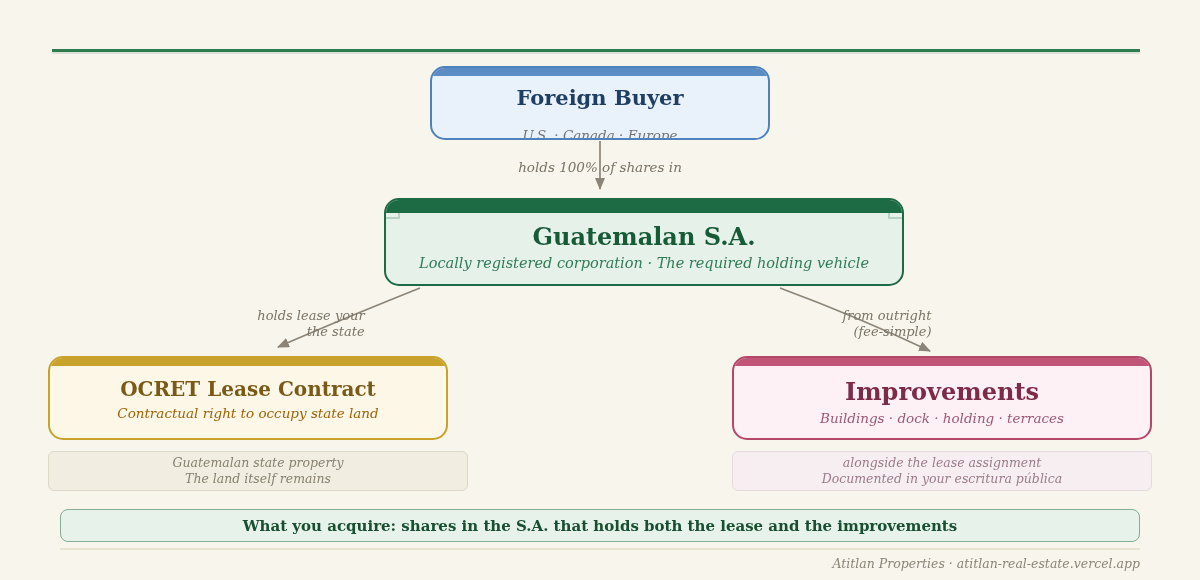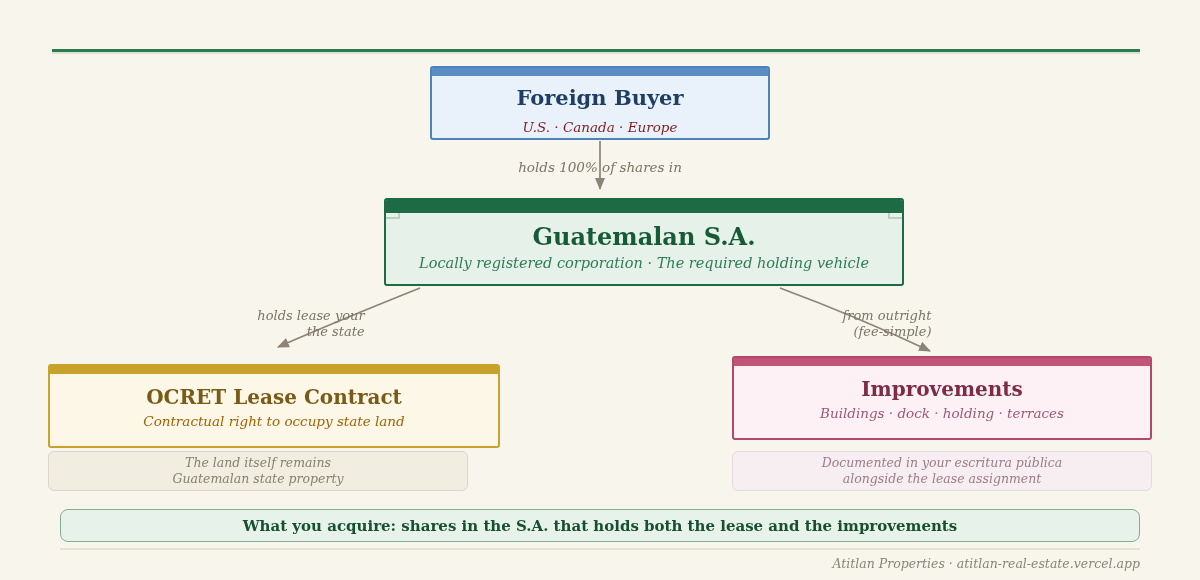--- a/index.html
+++ b/index.html
@@ -17,62 +17,62 @@
     left: 52px; top: 49px; width: 1088px; height: 3px;
     background: #2d7b4f;
     box-shadow: 0 2px 0 rgba(45,123,79,0.15);
   }
 
   
   svg.connectors { left: 0; top: 0; width: 1200px; height: 580px; }
 
   
   .node {
-    border-radius: 3px;
+    border-radius: 15px;
     display: flex; flex-direction: column; align-items: center;
     text-align: center;
     overflow: hidden;
   }
   .node .bar { width: 100%; flex: 0 0 auto; }
   .node .title { font-weight: bold; }
   .node .subtitle { font-style: italic; }
 
   .node-buyer {
     left: 430px; top: 66px; width: 340px; height: 74px;
     background: #e9f1fb; border: 2px solid #4d82bd;
   }
   .node-buyer .bar { height: 8px; background: #5b8dc4; }
   .node-buyer .title { margin-top: 9px; font-size: 21px; color: #1e3f63; }
-  .node-buyer .subtitle { margin-top: 9px; font-size: 13.5px; color: #7f1d1d; }
+  .node-buyer .subtitle { margin-top: 17px; font-size: 13.5px; color: #737373; }
 
   .node-sa {
     left: 340px; top: 198px; width: 520px; height: 88px;
     background: #e6f1ea; border: 2px solid #1d6b44; margin-left: 44px;
   }
   .node-sa .bar { height: 13px; background: #1d6b44; }
   .node-sa .title { margin-top: 9px; font-size: 24px; color: #165a36; }
   .node-sa .subtitle { margin-top: 4px; font-size: 14.5px; color: #2f7c55; }
   .node-sa .tick { position: absolute; top: 13px; width: 14px; height: 6px; }
   .node-sa .tick-left  { left: 0;  border-right: 2px solid #b7d3c3; border-bottom: 2px solid #b7d3c3; }
   .node-sa .tick-right { right: 0; border-left:  2px solid #b7d3c3; border-bottom: 2px solid #b7d3c3; }
 
   .node-lease {
-    left: 48px; top: 364px; width: 452px; height: 84px;
+    left: 48px; top: 356px; width: 400px; height: 84px;
     background: #fcf7e7; border: 2px solid #c9a22c;
   }
   .node-lease .bar { height: 8px; background: #c9a22c; }
   .node-lease .title { margin-top: 11px; font-size: 20px; color: #7a5a17; }
   .node-lease .subtitle { margin-top: 4px; font-size: 13.5px; color: #a16207; }
 
   .node-improvements {
     left: 732px; top: 356px; width: 420px; height: 84px;
     background: #fdf1f5; border: 2px solid #b4486b;
   }
   .node-improvements .bar { height: 8px; background: #c05577; }
-  .node-improvements .title { margin-top: 11px; font-size: 20px; color: #7d2b47; }
+  .node-improvements .title { margin-top: 11px; font-size: 24px; color: #7d2b47; }
   .node-improvements .subtitle { margin-top: 4px; font-size: 13.5px; color: #9c5873; }
 
   
   .edge-label {
     font-style: italic; color: #7b7466; text-align: right;
     transform: translateX(-50%); white-space: nowrap;
   }
   .edge-label-shares { left: 600px; top: 159px; font-size: 13.5px; }
   .edge-label-lease  { left: 311px; top: 308px; font-size: 13px; line-height: 16px; }
   .edge-label-owns   { left: 887px; top: 308px; font-size: 13px; line-height: 16px; }
@@ -155,27 +155,27 @@
   <div class="subtitle">Contractual right to occupy state land</div>
 </div>
 
 <div class="abs node node-improvements">
   <div class="bar"></div>
   <div class="title">Improvements</div>
   <div class="subtitle">Buildings · dock · holding · terraces</div>
 </div>
 
 <div class="abs note note-lease">
+  <div>Guatemalan state property</div>
   <div>The land itself remains</div>
-  <div>Guatemalan state property</div>
 </div>
 
 <div class="abs note note-improvements">
+  <div>alongside the lease assignment</div>
   <div>Documented in your escritura pública</div>
-  <div>alongside the lease assignment</div>
 </div>
 
 <div class="abs summary-bar">
   <span>What you acquire: shares in the S.A. that holds both the lease and the improvements</span>
 </div>
 
 <div class="abs bottom-divider"></div>
 
 <div class="abs footer-text">Atitlan Properties · atitlan-real-estate.vercel.app</div>
 

